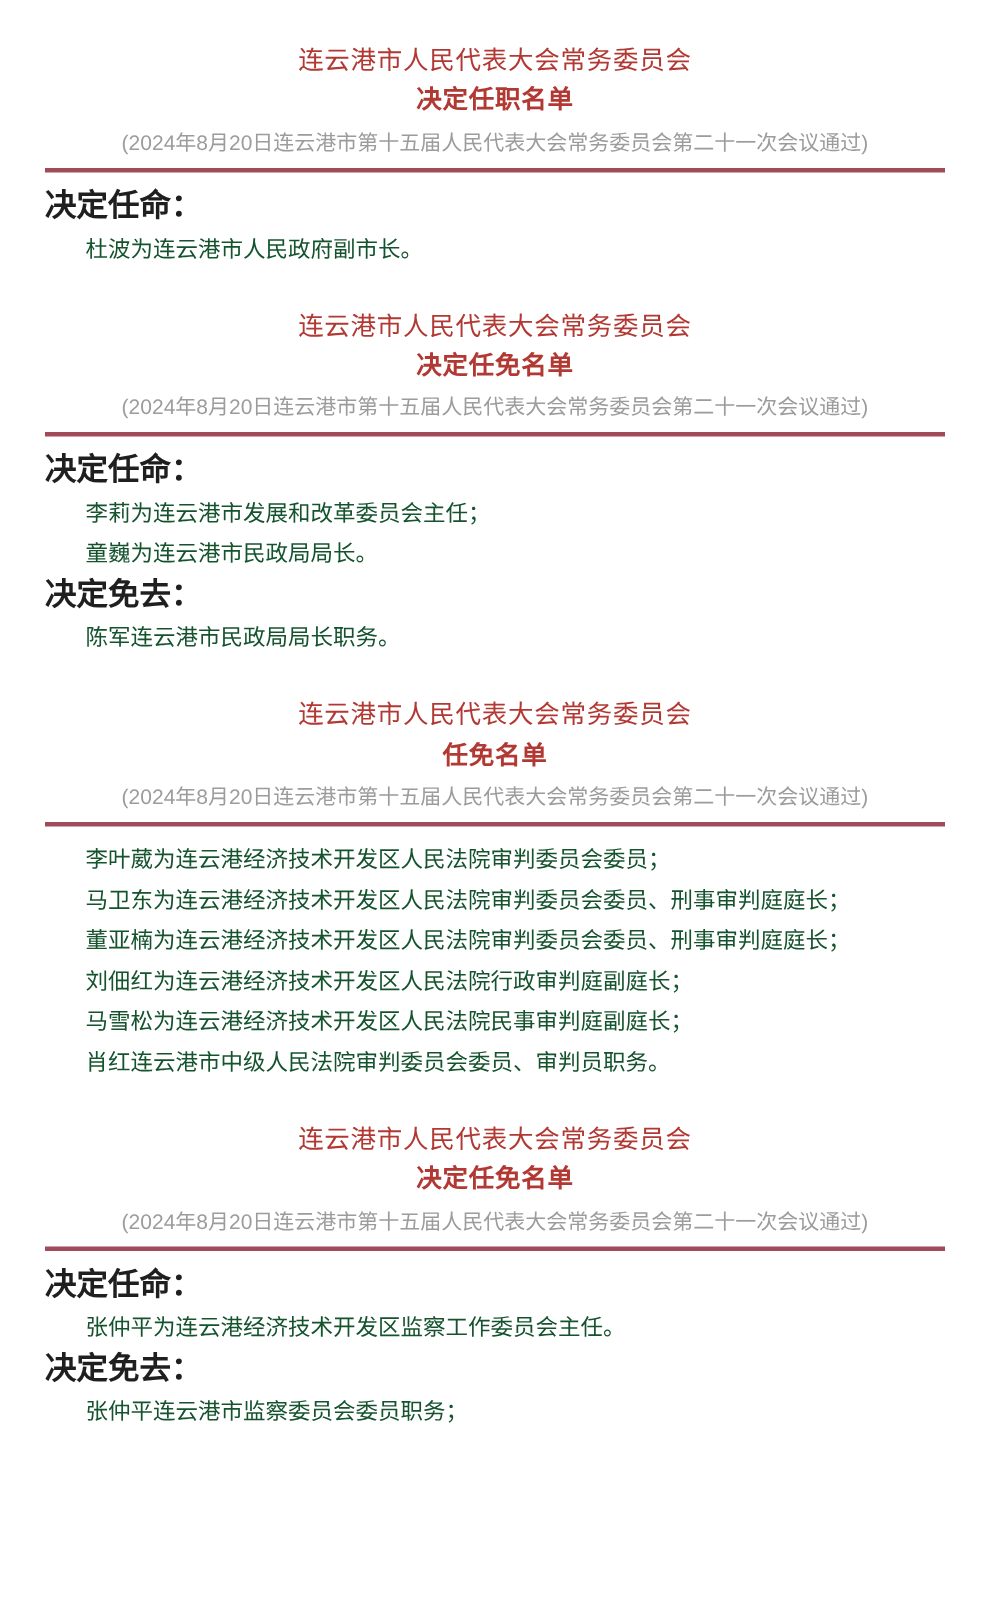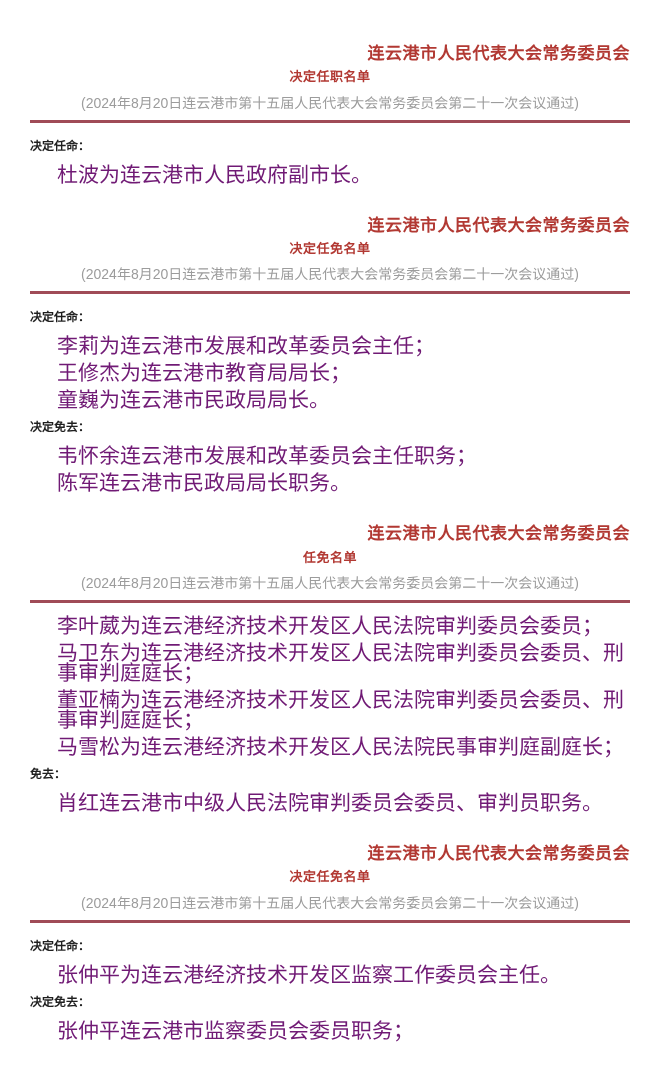--- a/index.html
+++ b/index.html
@@ -14,32 +14,32 @@
       width: 660px;
       min-height: 1066px;
       margin: 0 auto;
       background: #ffffff;
       padding: 26px 30px 20px 30px;
     }
     .notice-section {
       margin: 0 0 30px 0;
     }
     .org-title {
-      margin: 17px 0 5px 0;
-      text-align: right;
+      margin: 4px 0 5px 0;
+      text-align: center;
       font-size: 17px;
       line-height: 1.25;
-      font-weight: bold;
+      font-weight: normal;
       color: #b23933;
       letter-spacing: 0.5px;
     }
     .notice-subtitle {
       margin: 0 0 8px 0;
       text-align: center;
-      font-size: 13px;
+      font-size: 17px;
       line-height: 1.25;
       font-weight: bold;
       color: #b23933;
       letter-spacing: 0.5px;
     }
     .meeting-note {
       margin: 0 0 8px 0;
       text-align: center;
       font-size: 14px;
       line-height: 1.3;
@@ -47,32 +47,32 @@
       color: #9c9c9c;
     }
     .divider {
       border: none;
       height: 3px;
       background: #a04b57;
       margin: 0 0 13px 0;
     }
     .block-heading {
       margin: 4px 0 9px 0;
-      font-size: 12px;
+      font-size: 21px;
       line-height: 20px;
       font-weight: bold;
       color: #1f1f1f;
     }
     .list-item {
       margin: 0 0 7px 0;
       padding-left: 27px;
-      font-size: 21px;
+      font-size: 15px;
       line-height: 20px;
       font-weight: normal;
-      color: #701a75;
+      color: #14532d;
     }
   </style>
 </head>
 <body>
 
 <div class="page">
 
   <section class="notice-section">
     <h1 class="org-title">连云港市人民代表大会常务委员会</h1>
     <h2 class="notice-subtitle">决定任职名单</h2>
@@ -82,37 +82,35 @@
     <p class="list-item">杜波为连云港市人民政府副市长。</p>
   </section>
 
   <section class="notice-section">
     <h1 class="org-title">连云港市人民代表大会常务委员会</h1>
     <h2 class="notice-subtitle">决定任免名单</h2>
     <p class="meeting-note">(2024年8月20日连云港市第十五届人民代表大会常务委员会第二十一次会议通过)</p>
     <hr class="divider">
     <p class="block-heading">决定任命：</p>
     <p class="list-item">李莉为连云港市发展和改革委员会主任；</p>
-    <p class="list-item">王修杰为连云港市教育局局长；</p>
     <p class="list-item">童巍为连云港市民政局局长。</p>
     <p class="block-heading">决定免去：</p>
-    <p class="list-item">韦怀余连云港市发展和改革委员会主任职务；</p>
     <p class="list-item">陈军连云港市民政局局长职务。</p>
   </section>
 
   <section class="notice-section">
     <h1 class="org-title">连云港市人民代表大会常务委员会</h1>
     <h2 class="notice-subtitle">任免名单</h2>
     <p class="meeting-note">(2024年8月20日连云港市第十五届人民代表大会常务委员会第二十一次会议通过)</p>
     <hr class="divider">
     <p class="list-item">李叶葳为连云港经济技术开发区人民法院审判委员会委员；</p>
     <p class="list-item">马卫东为连云港经济技术开发区人民法院审判委员会委员、刑事审判庭庭长；</p>
     <p class="list-item">董亚楠为连云港经济技术开发区人民法院审判委员会委员、刑事审判庭庭长；</p>
+    <p class="list-item">刘佃红为连云港经济技术开发区人民法院行政审判庭副庭长；</p>
     <p class="list-item">马雪松为连云港经济技术开发区人民法院民事审判庭副庭长；</p>
-    <p class="block-heading">免去：</p>
     <p class="list-item">肖红连云港市中级人民法院审判委员会委员、审判员职务。</p>
   </section>
 
   <section class="notice-section">
     <h1 class="org-title">连云港市人民代表大会常务委员会</h1>
     <h2 class="notice-subtitle">决定任免名单</h2>
     <p class="meeting-note">(2024年8月20日连云港市第十五届人民代表大会常务委员会第二十一次会议通过)</p>
     <hr class="divider">
     <p class="block-heading">决定任命：</p>
     <p class="list-item">张仲平为连云港经济技术开发区监察工作委员会主任。</p>

